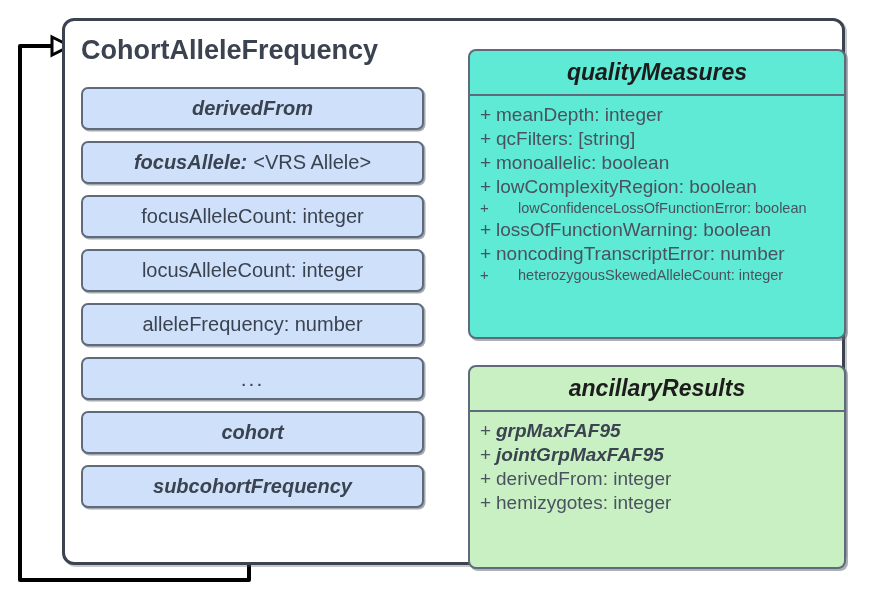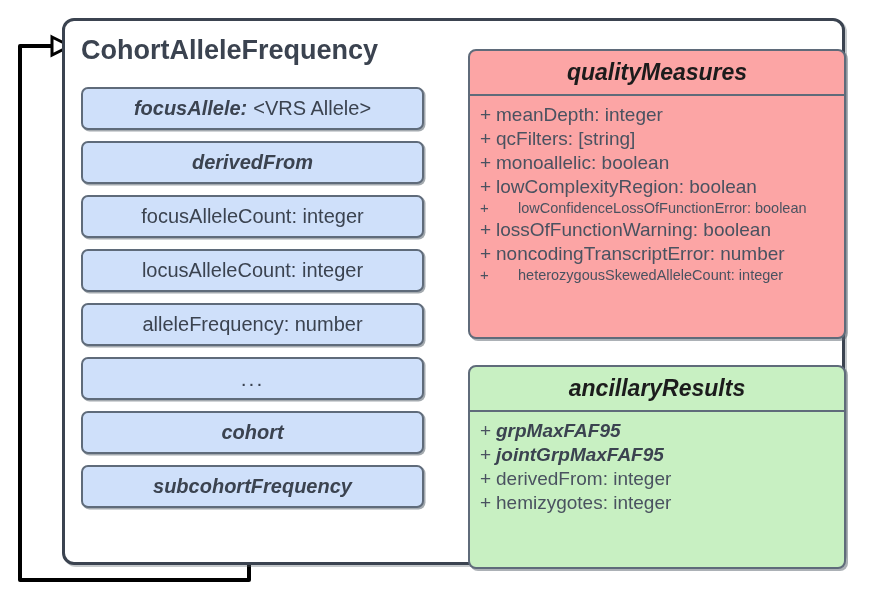--- a/index.html
+++ b/index.html
@@ -98,21 +98,21 @@
 
   
   .sub-box {
     position: absolute;
     box-sizing: border-box;
     border: 2px solid #5f6b7a;
     border-radius: 8px;
     box-shadow: 2px 2px 0 rgba(90,100,110,0.5);
     overflow: hidden;
   }
-  .sub-box.yellow { background: #fca5a5; }
+  .sub-box.yellow { background: #5eead4; }
   .sub-box.green  { background: #c8f0c2; }
 
   .sub-header {
     height: 45px;
     display: flex;
     align-items: center;
     justify-content: center;
     font-size: 23px;
     font-weight: bold;
     font-style: italic;
@@ -165,30 +165,30 @@
     <polygon points="52,37 70,46 52,55" fill="#ffffff" stroke="#000000" stroke-width="3" stroke-linejoin="miter"></polygon>
   </svg>
 
   <div class="class-box">
 
     <div class="class-title">CohortAlleleFrequency</div>
 
     <div class="attr-column">
 
       <div class="attr-box">
+        <span class="bi">derivedFrom</span>
+      </div>
+
+      <div class="attr-box">
         <span class="bi">focusAllele:</span>
           <span class="sp"></span>
           <span class="plain">&lt;VRS Allele&gt;</span>
       </div>
 
       <div class="attr-box">
-        <span class="bi">derivedFrom</span>
-      </div>
-
-      <div class="attr-box">
         <span class="plain">focusAlleleCount: integer</span>
       </div>
 
       <div class="attr-box">
         <span class="plain">locusAlleleCount: integer</span>
       </div>
 
       <div class="attr-box">
         <span class="plain">alleleFrequency: number</span>
       </div>

